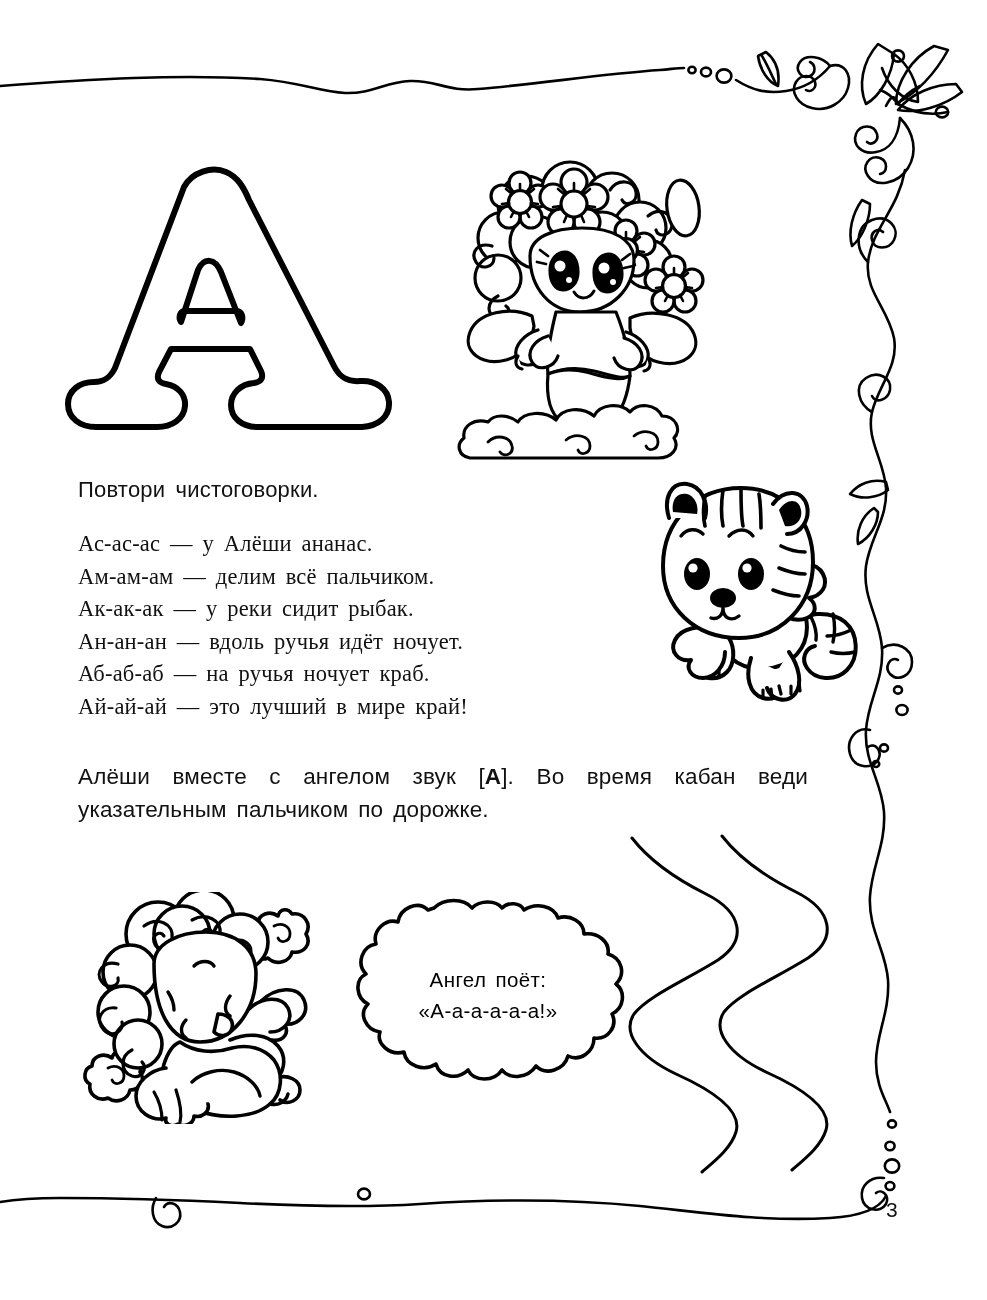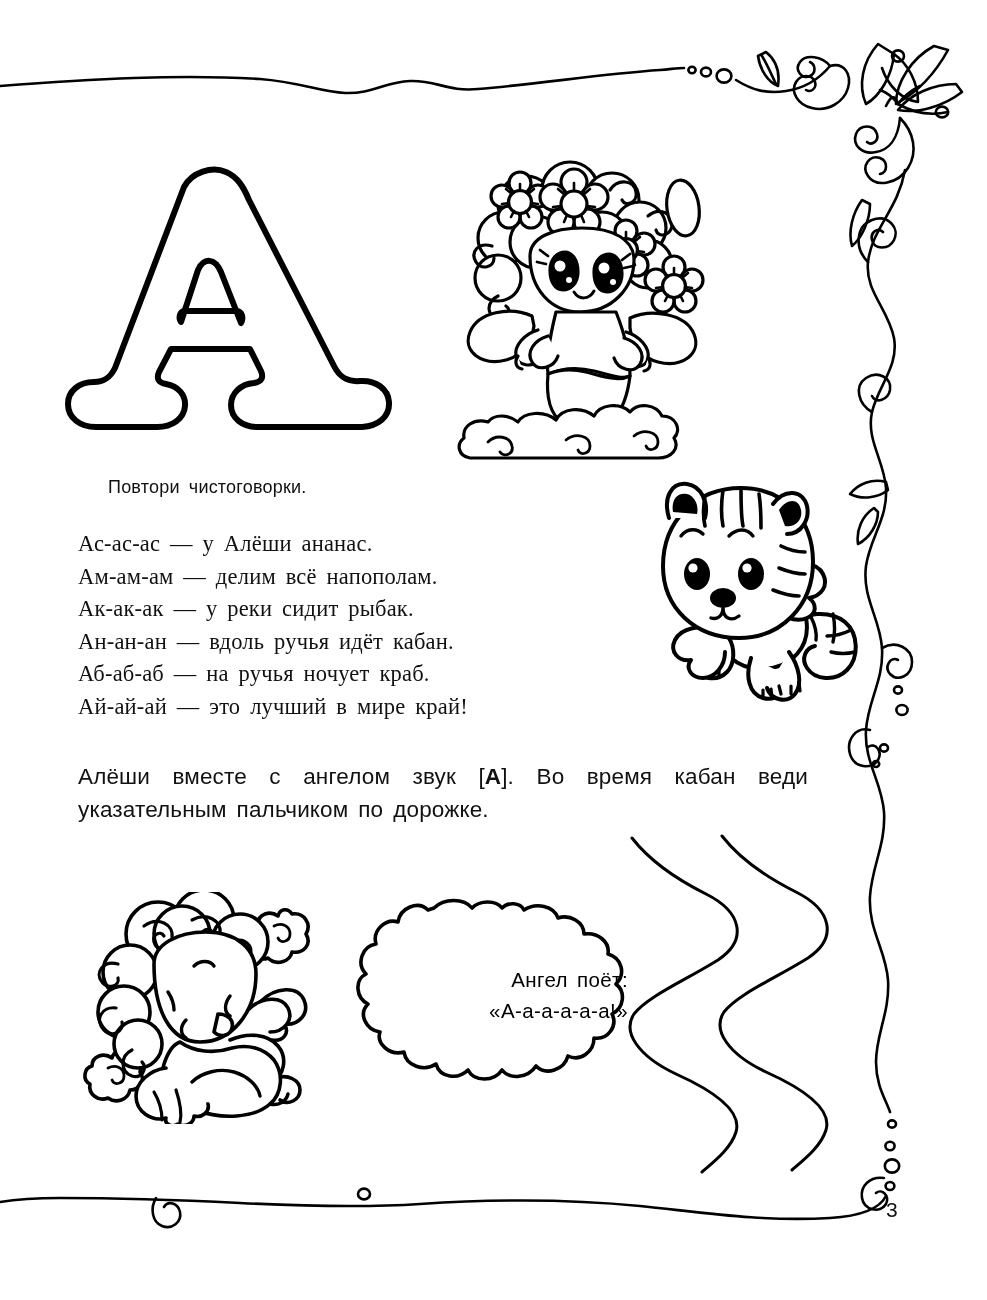--- a/index.html
+++ b/index.html
@@ -64,38 +64,37 @@
     left: 348px;
     top: 896px;
     width: 280px;
     height: 200px;
   }
   #speech-text {
     position: absolute;
     left: 348px;
     top: 964px;
     width: 280px;
-    text-align: right;
+    text-align: center;
     font-size: 20.5px;
     line-height: 31px;
     letter-spacing: 0.4px;
     word-spacing: 3px;
   }
   
   .textblock {
     position: absolute;
     color: #111;
   }
   #instruction-1 {
     left: 78px;
     top: 477px;
-    font-size: 18px;
+    font-size: 22px;
     letter-spacing: 0.2px;
     word-spacing: 4px;
-    margin-left: 30px;
   }
   #tongue-twisters {
     left: 78px;
     top: 528px;
     font-size: 22.5px;
     line-height: 32.6px;
     letter-spacing: 0.2px;
     word-spacing: 4px;
     white-space: nowrap;
     font-family: Liberation Serif, serif;
@@ -597,23 +596,23 @@
                C 712 1030, 728 1054, 766 1072
                C 806 1090, 832 1110, 826 1130
                C 821 1146, 806 1158, 792 1170"></path>
     </g>
   </svg>
 
   <div class="textblock" id="instruction-1">Повтори чистоговорки.</div>
 
   <div class="textblock" id="tongue-twisters">
     <div>Ас-ас-ас — у Алёши ананас.</div>
-    <div>Ам-ам-ам — делим всё напополам.</div>
+    <div>Ам-ам-ам — делим всё пальчиком.</div>
     <div>Ак-ак-ак — у реки сидит рыбак.</div>
-    <div>Ан-ан-ан — вдоль ручья идёт кабан.</div>
+    <div>Ан-ан-ан — вдоль ручья идёт ночует.</div>
     <div>Аб-аб-аб — на ручья ночует краб.</div>
     <div>Ай-ай-ай — это лучший в мире край!</div>
   </div>
 
   <div class="textblock" id="instruction-2"><span>Алёши вместе с ангелом звук [</span><span class="bold-letter">А</span><span>]. Во время кабан</span>
     <span>веди указательным пальчиком по дорожке.</span>
   </div>
 
   <div id="page-number">3</div>
 

